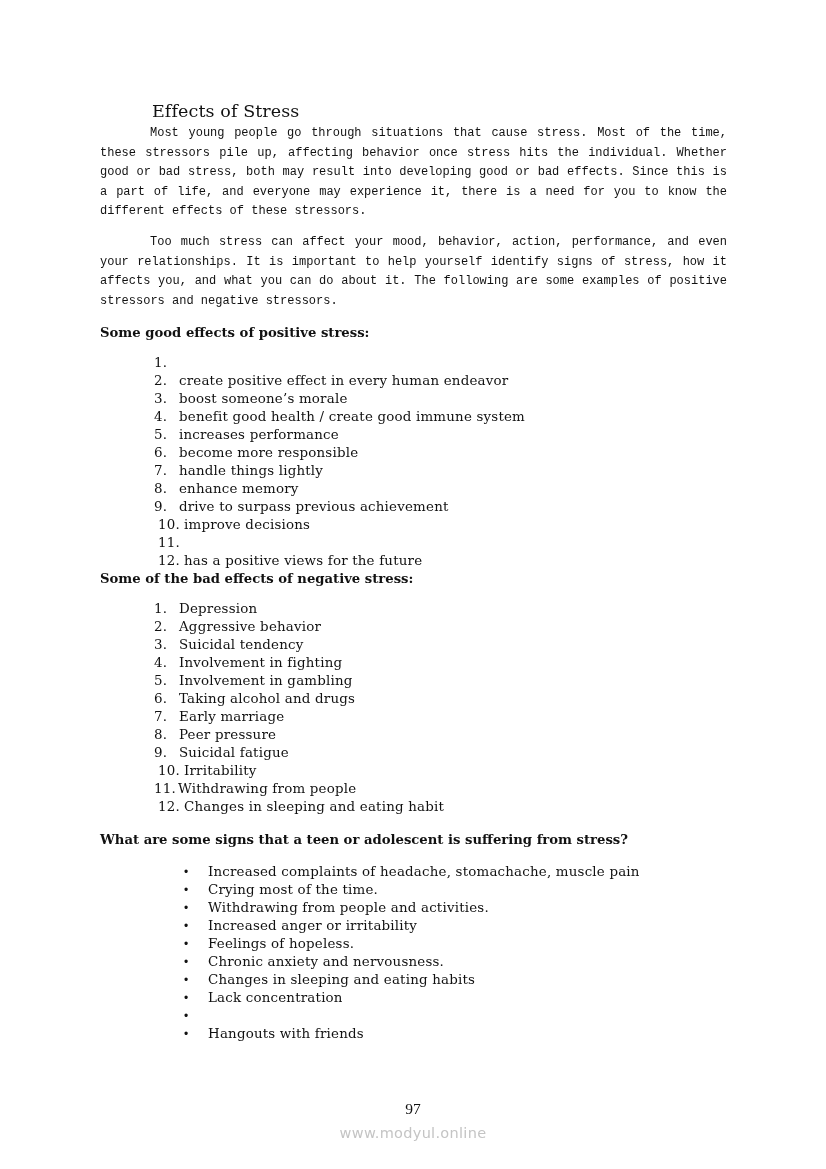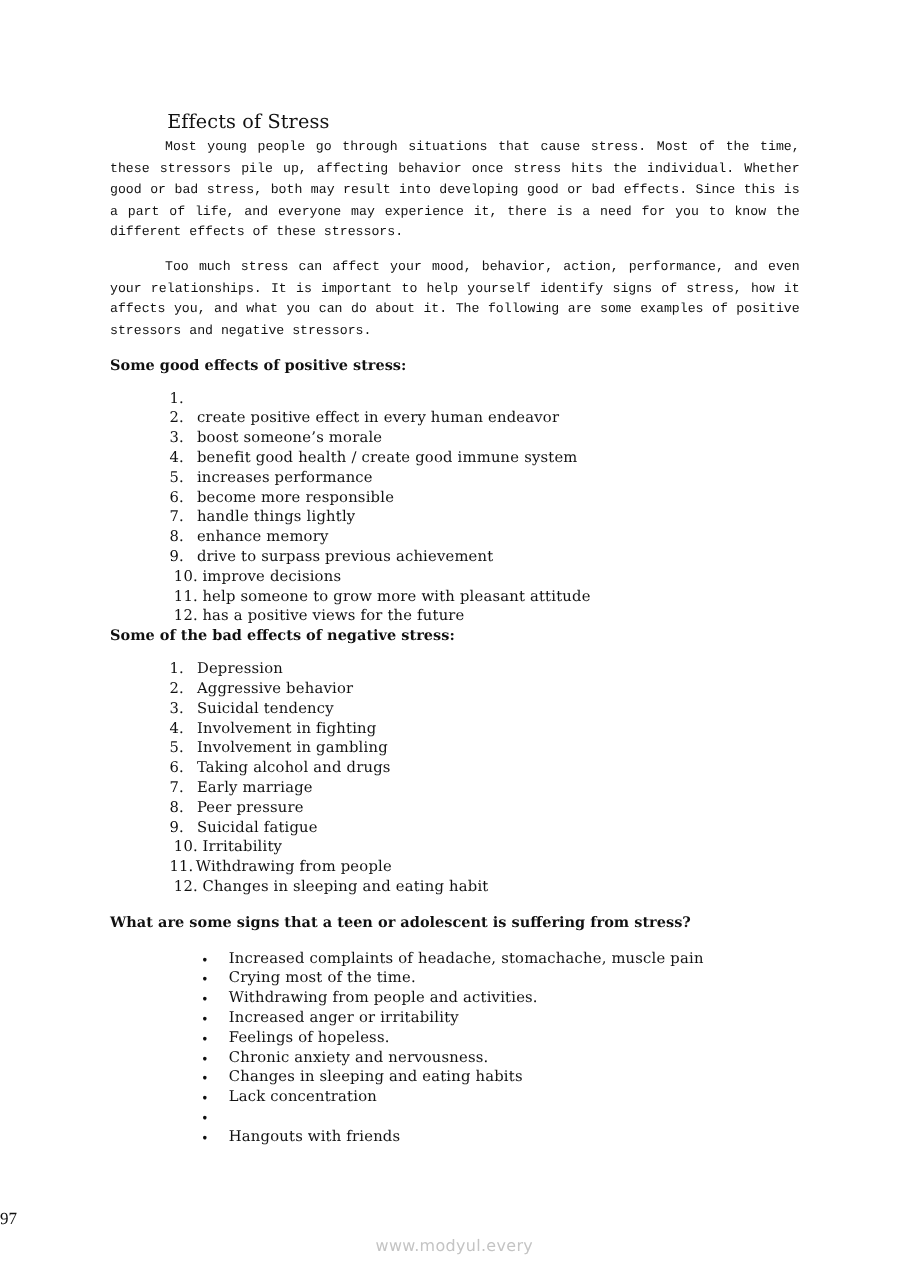--- a/index.html
+++ b/index.html
@@ -84,20 +84,21 @@
       display: inline-block;
       width: 24px;
       font-family: "Liberation Sans", sans-serif;
       font-size: 12px;
     }
     .page-number {
       position: absolute;
       top: 1100px;
       left: 0;
       width: 826px;
+      text-align: center;
       font-family: "Liberation Serif", serif;
       font-size: 15.5px;
       color: #111111;
     }
     .watermark {
       position: absolute;
       top: 1125px;
       left: 0;
       width: 826px;
       text-align: center;
@@ -152,21 +153,20 @@
     <li>
         <span class="num">9.</span>
         <span>drive to surpass previous achievement</span>
       </li>
     <li>
         <span class="num wide">10.</span>
         <span>improve decisions</span>
       </li>
     <li>
         <span class="num wide">11.</span>
-        <span>help someone to grow more with pleasant attitude</span>
       </li>
     <li>
         <span class="num wide">12.</span>
         <span>has a positive views for the future</span>
       </li>
   </ol>
 
   <h2 class="section-head sh2">Some of the bad effects of negative stress:</h2>
   <ol class="num-list">
     <li>
@@ -257,13 +257,13 @@
         <span class="bullet">•</span>
       </li>
     <li>
         <span class="bullet">•</span>
         <span>Hangouts with friends</span>
       </li>
   </ul>
 </div>
 
 <div class="page-number">97</div>
-<div class="watermark">www.modyul.every</div>
+<div class="watermark">www.modyul.online</div>
 
 </body></html>

